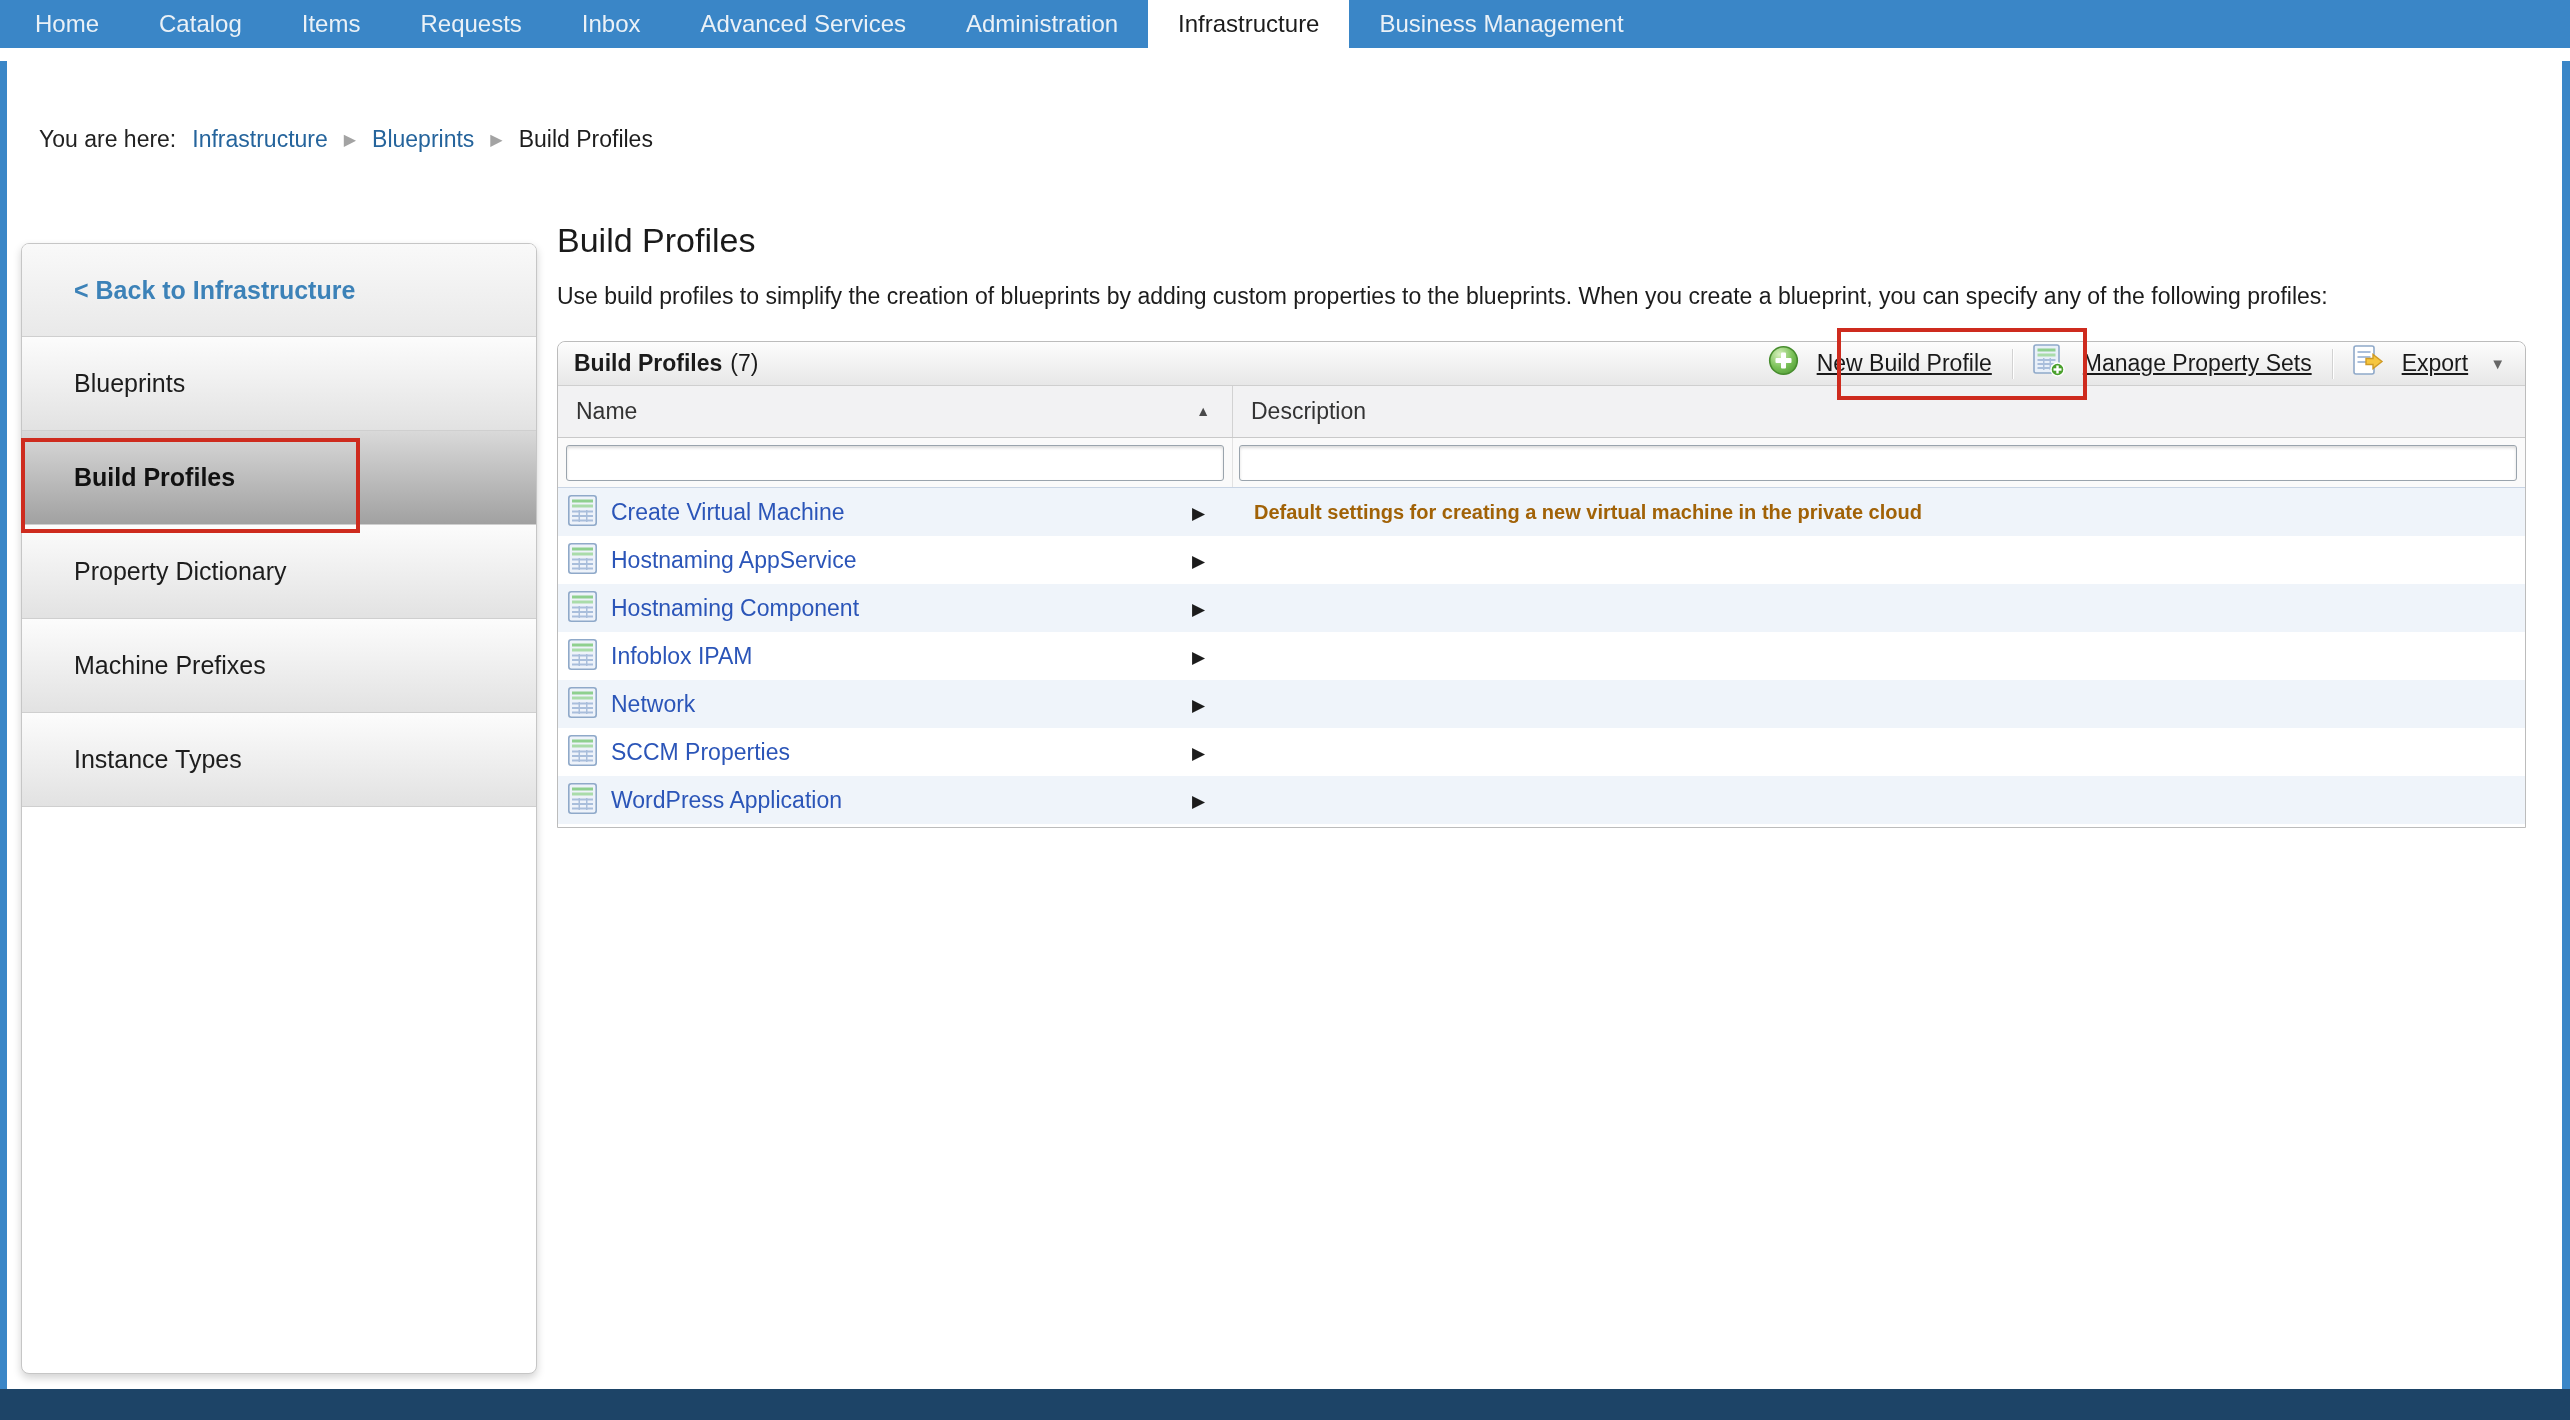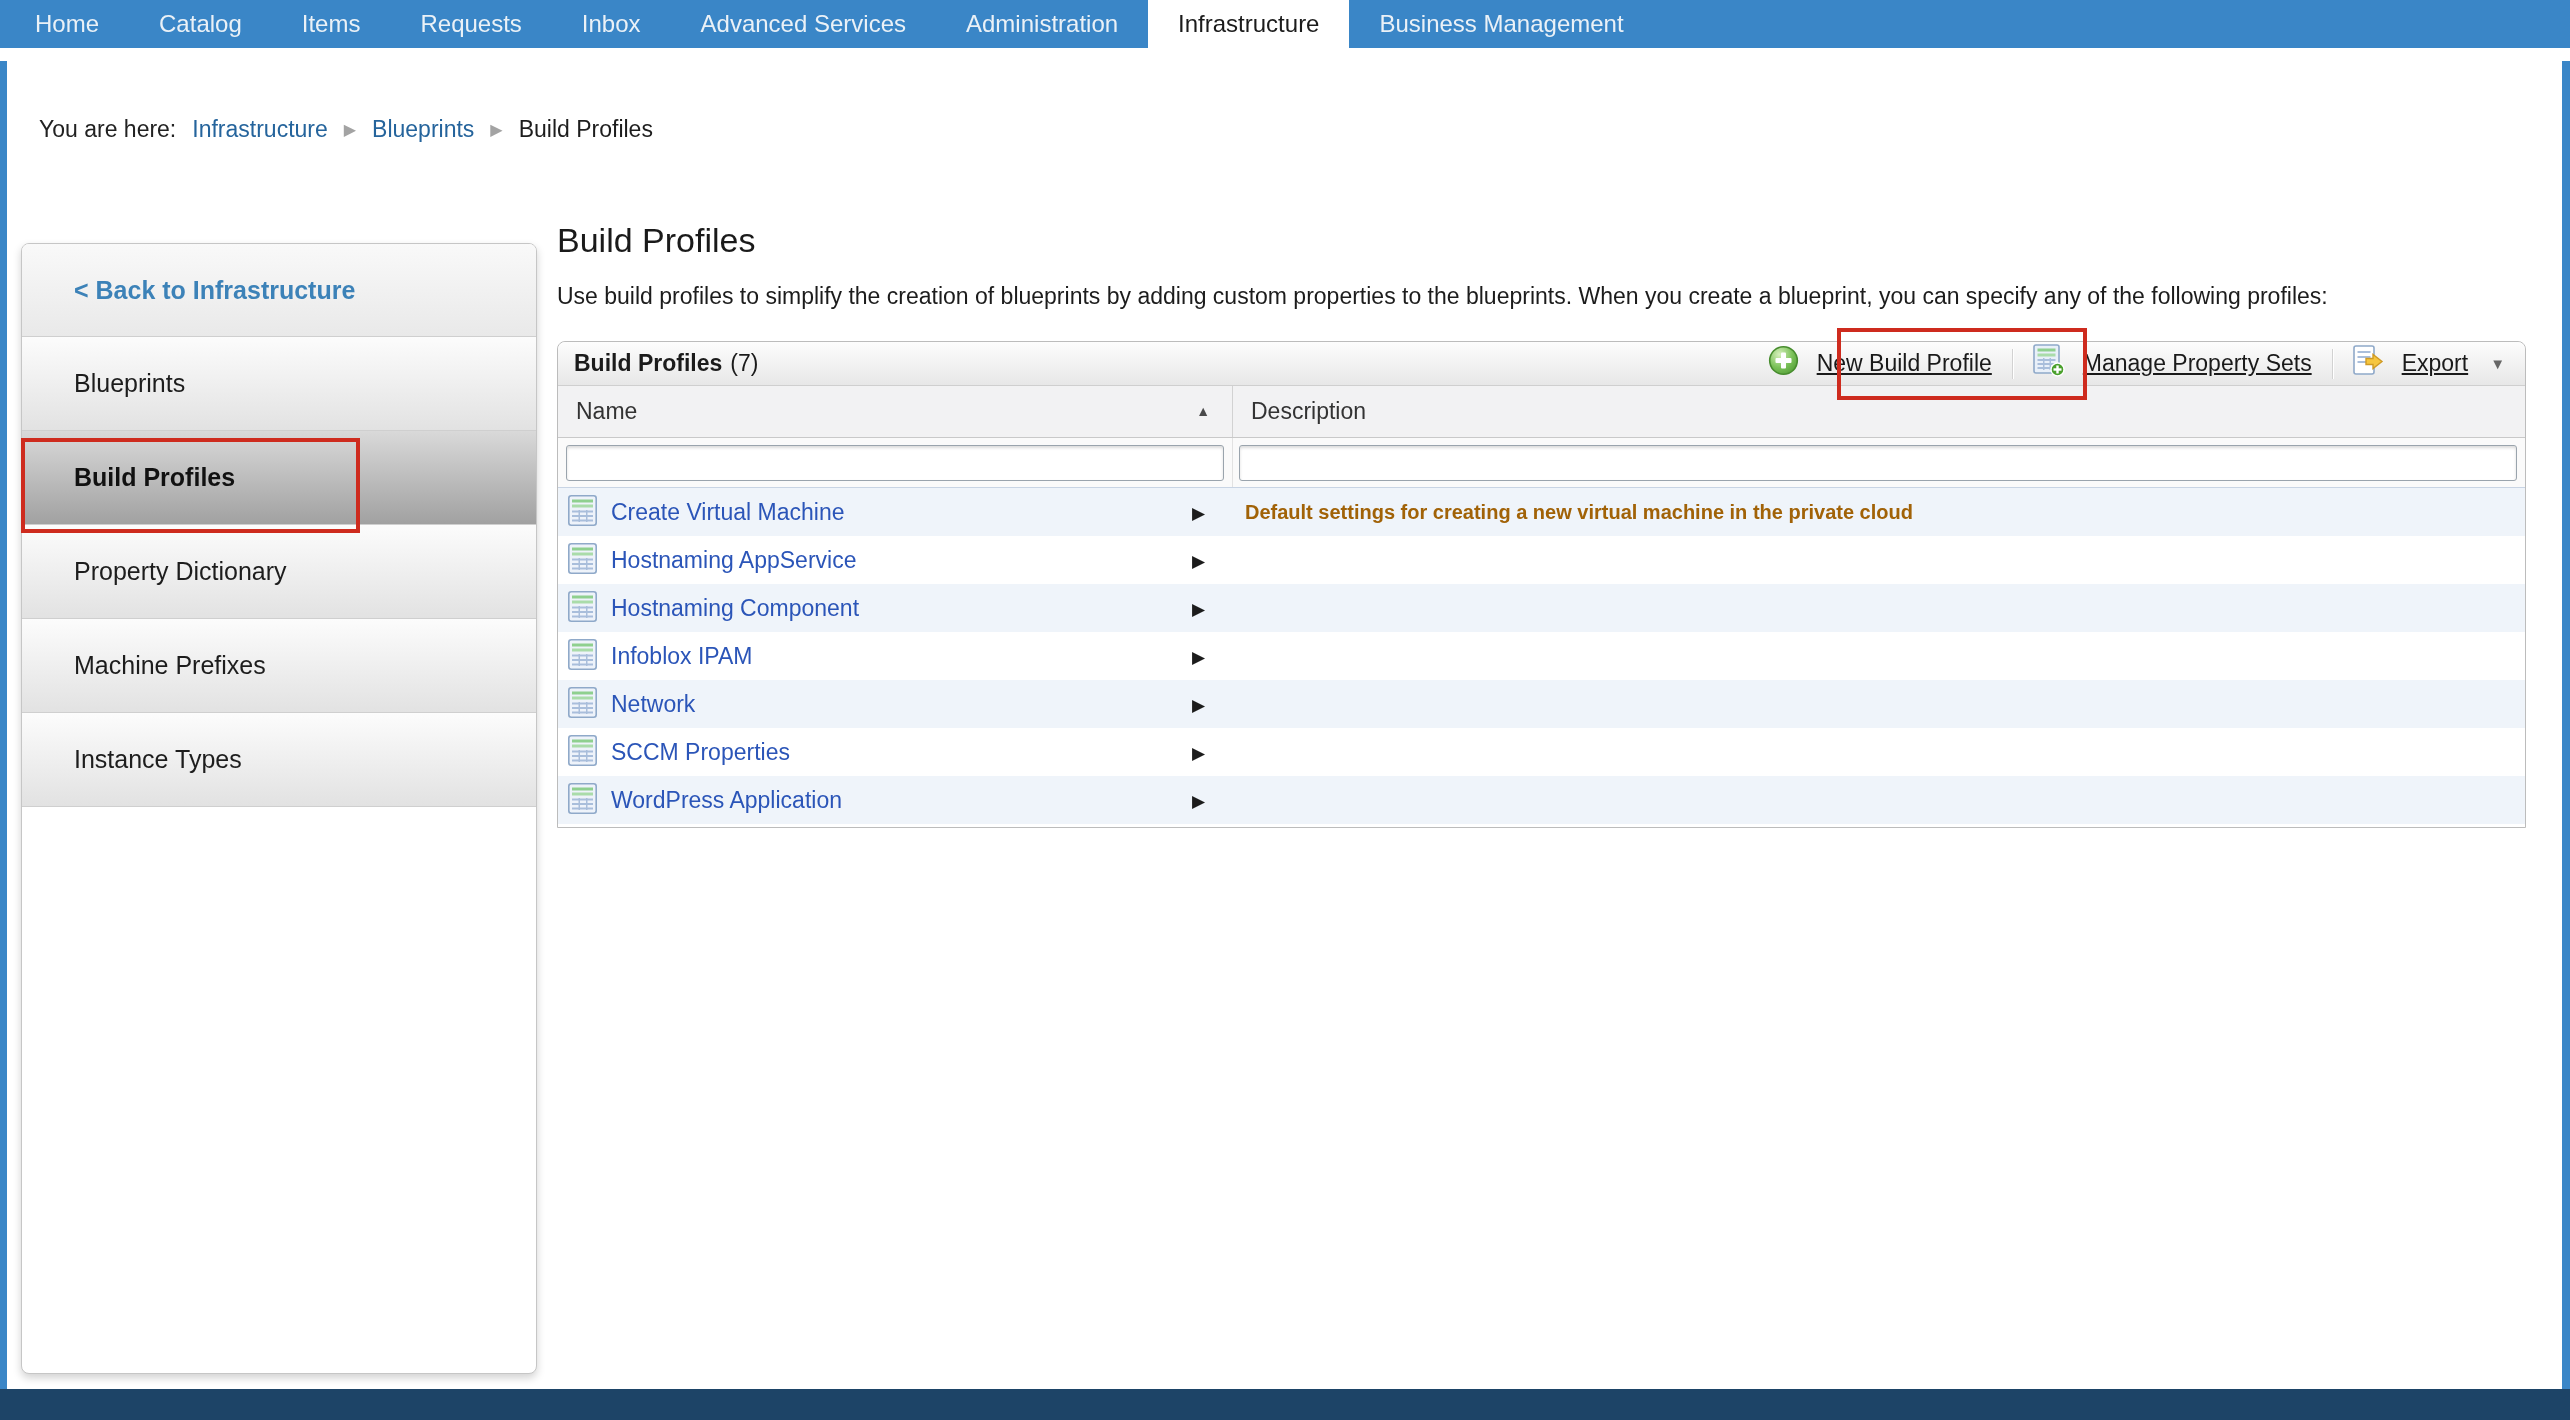--- a/index.html
+++ b/index.html
@@ -28,21 +28,21 @@
   .side-border-right { position: absolute; right: 0; top: 61px; width: 8px; height: 1328px; background: #3a86c7; }
   .bottom-bar { position: absolute; left: 0; bottom: 0; width: 2570px; height: 31px; background: #1d4467; }
 
   .content {
     position: absolute; left: 7px; top: 61px; width: 2555px; height: 1328px;
     background: #ffffff; border-radius: 10px 10px 0 0;
   }
 
   
   .breadcrumb {
-    position: absolute; left: 32px; top: 55px;
+    position: absolute; left: 32px; top: 65px;
     display: flex; align-items: center; gap: 16px; font-size: 23px; color: #222222;
   }
   .crumb-link { color: #25649c; cursor: pointer; }
   .crumb-sep { color: #a3a3a3; font-size: 16px; }
   .crumb-current { color: #1d1d1d; }
 
   
   .sidebar {
     position: absolute; left: 14px; top: 182px; width: 516px; height: 1131px;
     background: #ffffff; border: 1px solid #c6c6c6; border-radius: 8px;
@@ -102,21 +102,21 @@
 
   .filter-row { height: 50px; flex: 0 0 50px; display: flex; background: #fafafa; border-bottom: 1px solid #c8d4e4; }
   .filter-cell-name { width: 675px; border-right: 1px solid #e2e2e2; padding: 7px 8px 7px 8px; }
   .filter-cell-desc { flex: 1; padding: 7px 8px 7px 6px; }
   .filter-input {
     width: 100%; height: 36px; border: 1px solid #9aa4ad; border-radius: 3px;
     box-shadow: inset 0 2px 3px rgba(0,0,0,0.14);
     font-size: 22px; font-family: "Liberation Sans", sans-serif; padding: 0 8px; outline: none;
   }
 
-  .trow { height: 48px; flex: 0 0 48px; display: flex; background: #ffffff; }
+  .trow { height: 48px; flex: 0 0 48px; display: flex; background: #ffffff; gap: 9px; }
   .trow:nth-child(even) { background: #eff4fa; }
   .td-name { width: 675px; display: flex; align-items: center; padding-left: 10px; position: relative; }
   .td-desc { flex: 1; display: flex; align-items: center; padding-left: 12px; font-size: 20px; color: #a16207; font-weight: bold; }
   .row-link { font-size: 23px; color: #2b55b8; margin-left: 14px; cursor: pointer; }
   .row-arrow { position: absolute; right: 28px; top: 15px; font-size: 17px; color: #1c1c1c; cursor: pointer; }
 
   .row-icon { flex: 0 0 29px; }
 
   
   .annot { position: absolute; border: 4px solid #ce2b1e; background: transparent; pointer-events: none; z-index: 60; }

